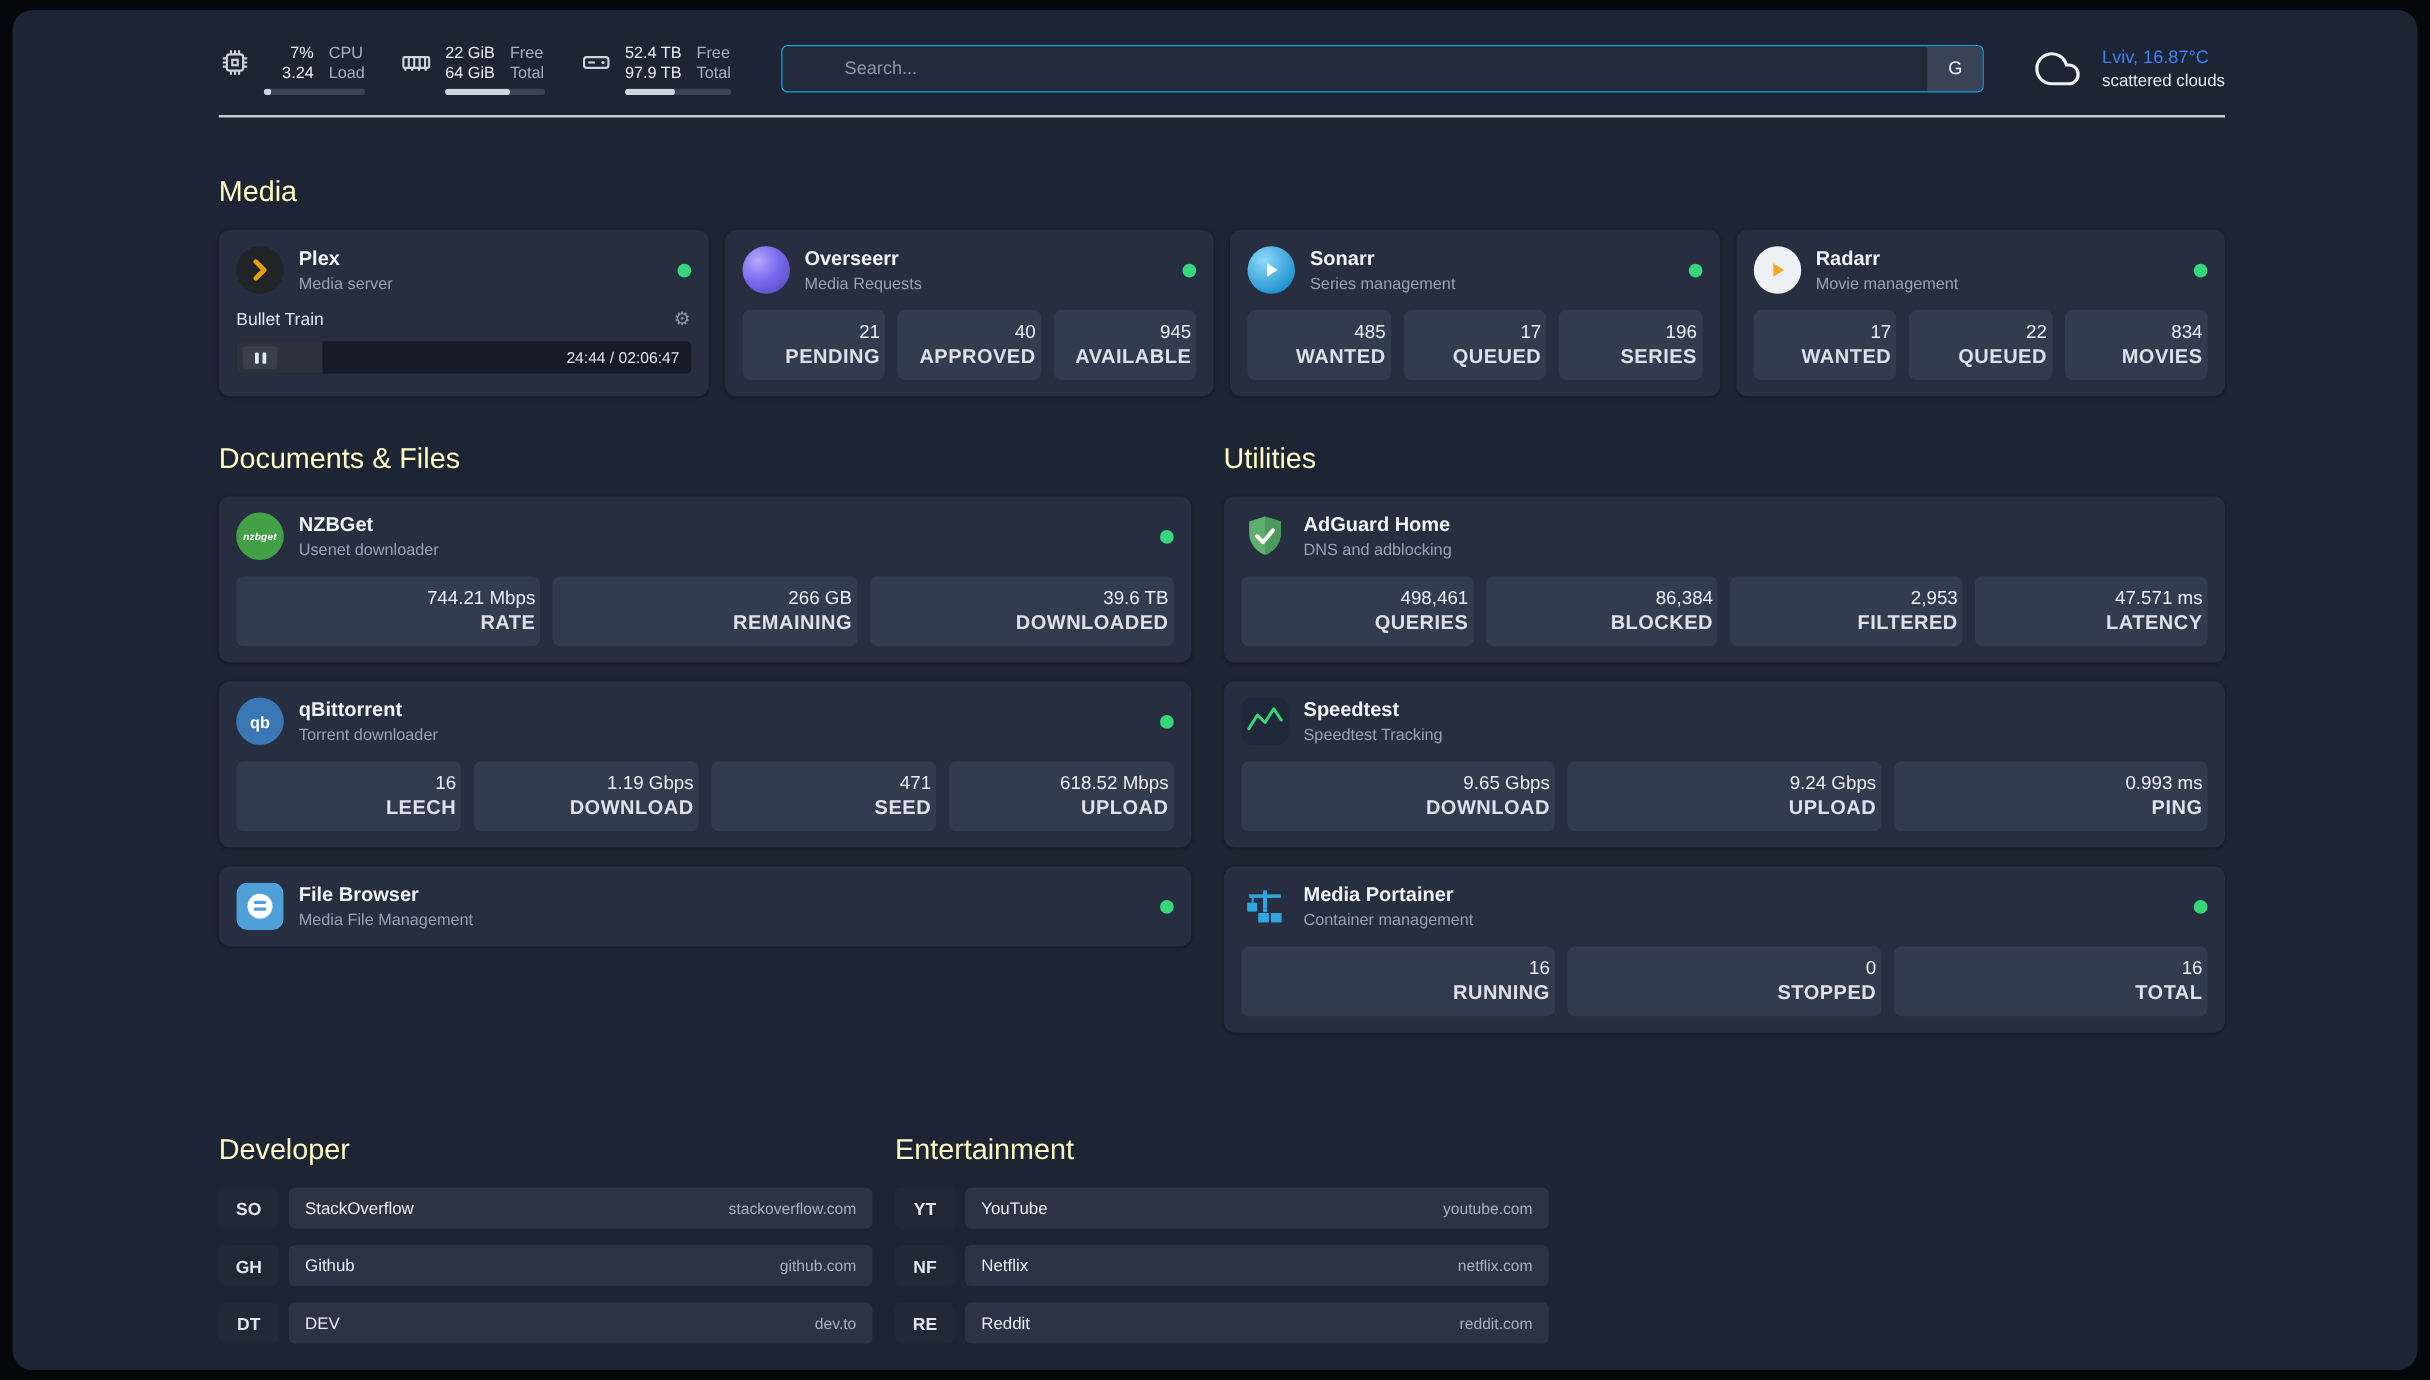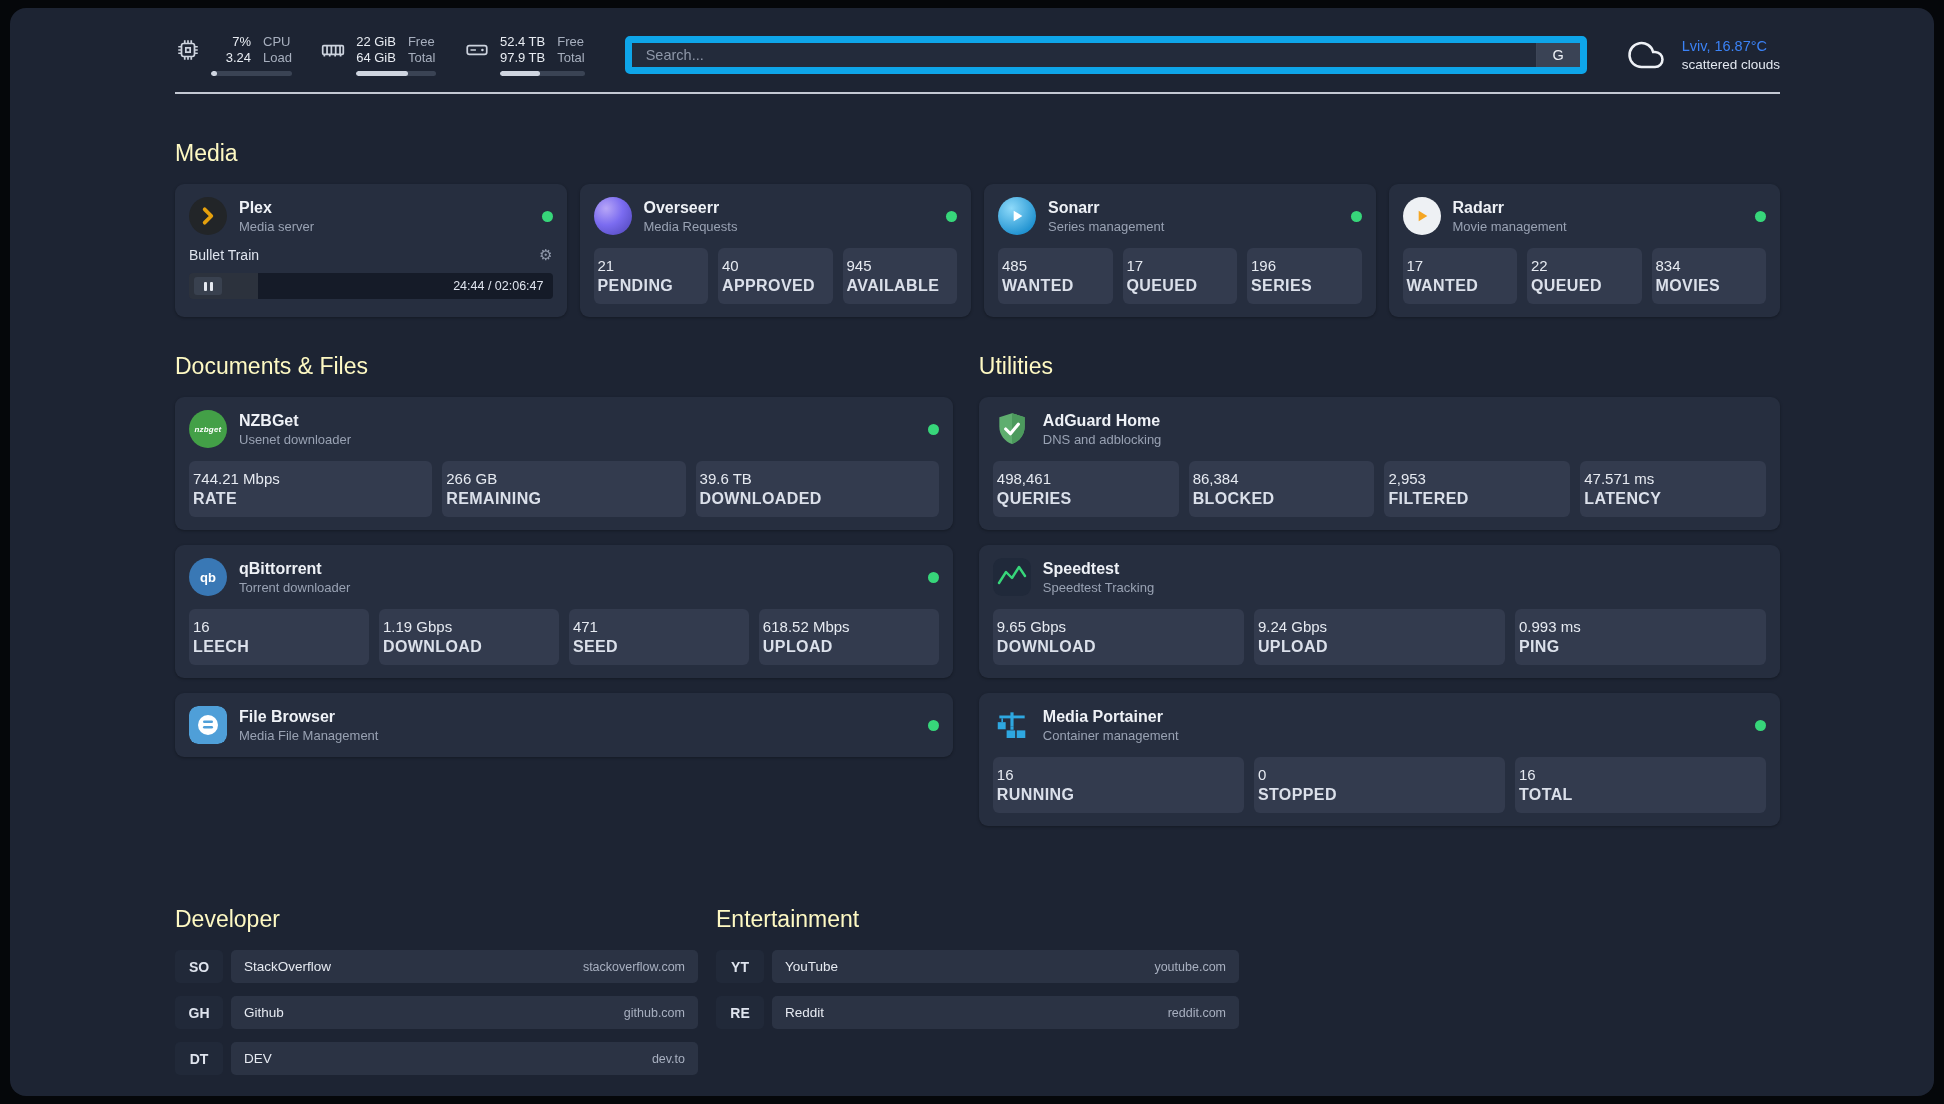--- a/index.html
+++ b/index.html
@@ -21,22 +21,22 @@
   .sys { display:flex; gap:10px; align-items:flex-start; }
   .sysicon { color:#cdd3de; margin-top:3px; flex:none; }
   .sysbody { display:flex; flex-direction:column; gap:6px; min-width:80px; }
   .sysrows { display:flex; gap:12px; }
   .syscol { display:flex; flex-direction:column; gap:1px; font-size:13px; line-height:15px; }
   .syscol.vals { color:#e8ecf2; align-items:flex-end; min-width:40px; }
   .syscol.labs { color:#a7afbe; }
   .sysbar { height:5px; background:#3a4354; border-radius:3px; overflow:hidden; width:100%; }
   .sysbar i { display:block; height:100%; background:#cfd5e0; border-radius:3px; }
 
-  .search { flex:1; display:flex; margin:0 36px 0 40px; height:38px; border:7px solid #0ea5e9;
-            border-radius:5px; background:#232b3b; overflow:hidden; align-items:stretch; }
+  .search { flex:1; display:flex; margin:0 36px 0 40px; height:38px; border:1px solid #0ea5e9;
+            border-radius:5px; background:#232b3b; overflow:hidden; align-items:stretch;padding-left:36px; }
   .search input { flex:1; background:transparent; border:0; outline:none; color:#dfe4ee;
                   font-size:14.5px; padding:0 14px; font-family:inherit; }
   .search input::placeholder { color:#8e97a8; }
   .search-btn { width:44px; border:0; border-left:1px solid #3d4658; background:#3a4355;
                 color:#eef1f6; font-size:14.5px; cursor:pointer; font-family:inherit; }
 
   .weather { display:flex; align-items:center; gap:13px; cursor:pointer; }
   .weather-text { display:flex; flex-direction:column; gap:3px; }
   .weather-loc { font-size:14.5px; color:#3b82f6; }
   .weather-cond { font-size:13.5px; color:#e3e8f0; }
@@ -53,21 +53,21 @@
   .card-head { display:flex; align-items:center; gap:12px; }
   .appicon { width:38px; height:38px; border-radius:50%; display:flex; align-items:center;
              justify-content:center; flex:none; overflow:hidden; }
   .appicon.square { border-radius:9px; }
   .apptext { display:flex; flex-direction:column; gap:2px; }
   .appname { font-size:16px; font-weight:600; color:#eef1f6; }
   .appsub { font-size:13px; color:#99a2b3; }
   .dot { margin-left:auto; width:11px; height:11px; border-radius:50%; background:#37d67a; flex:none; }
 
   .stats { display:flex; gap:10px; margin-top:13px; }
-  .stat { flex:1; background:#333b4e; border-radius:6px; padding:9px 4px; text-align:left;
+  .stat { flex:1; background:#333b4e; border-radius:6px; padding:9px 4px; text-align:right;
           display:flex; flex-direction:column; gap:3px; }
   .stat-value { font-size:15px; color:#e6eaf1; }
   .stat-label { font-size:16px; font-weight:700; color:#dbe0ea; letter-spacing:.4px; }
 
   
   .nowplaying { display:flex; align-items:center; justify-content:space-between;
                 margin-top:11px; font-size:14px; color:#dfe4ee; }
   .gear { color:#8f98aa; font-size:15px; cursor:pointer; }
   .np-bar { position:relative; margin-top:9px; height:26px; background:#151b28;
             border-radius:4px; overflow:hidden; }
@@ -554,20 +554,27 @@
         <h2 class="section-title">Entertainment</h2>
         <div class="bm-list">
           <div class="bm-item">
             <span class="bm-abbr">YT</span>
             <span class="bm-bar">
               <span class="bm-name">YouTube</span>
               <span class="bm-domain">youtube.com</span>
             </span>
           </div>
           <div class="bm-item">
+            <span class="bm-abbr">NF</span>
+            <span class="bm-bar">
+              <span class="bm-name">Netflix</span>
+              <span class="bm-domain">netflix.com</span>
+            </span>
+          </div>
+          <div class="bm-item">
             <span class="bm-abbr">RE</span>
             <span class="bm-bar">
               <span class="bm-name">Reddit</span>
               <span class="bm-domain">reddit.com</span>
             </span>
           </div>
         </div>
       </div>
 
     </div>

